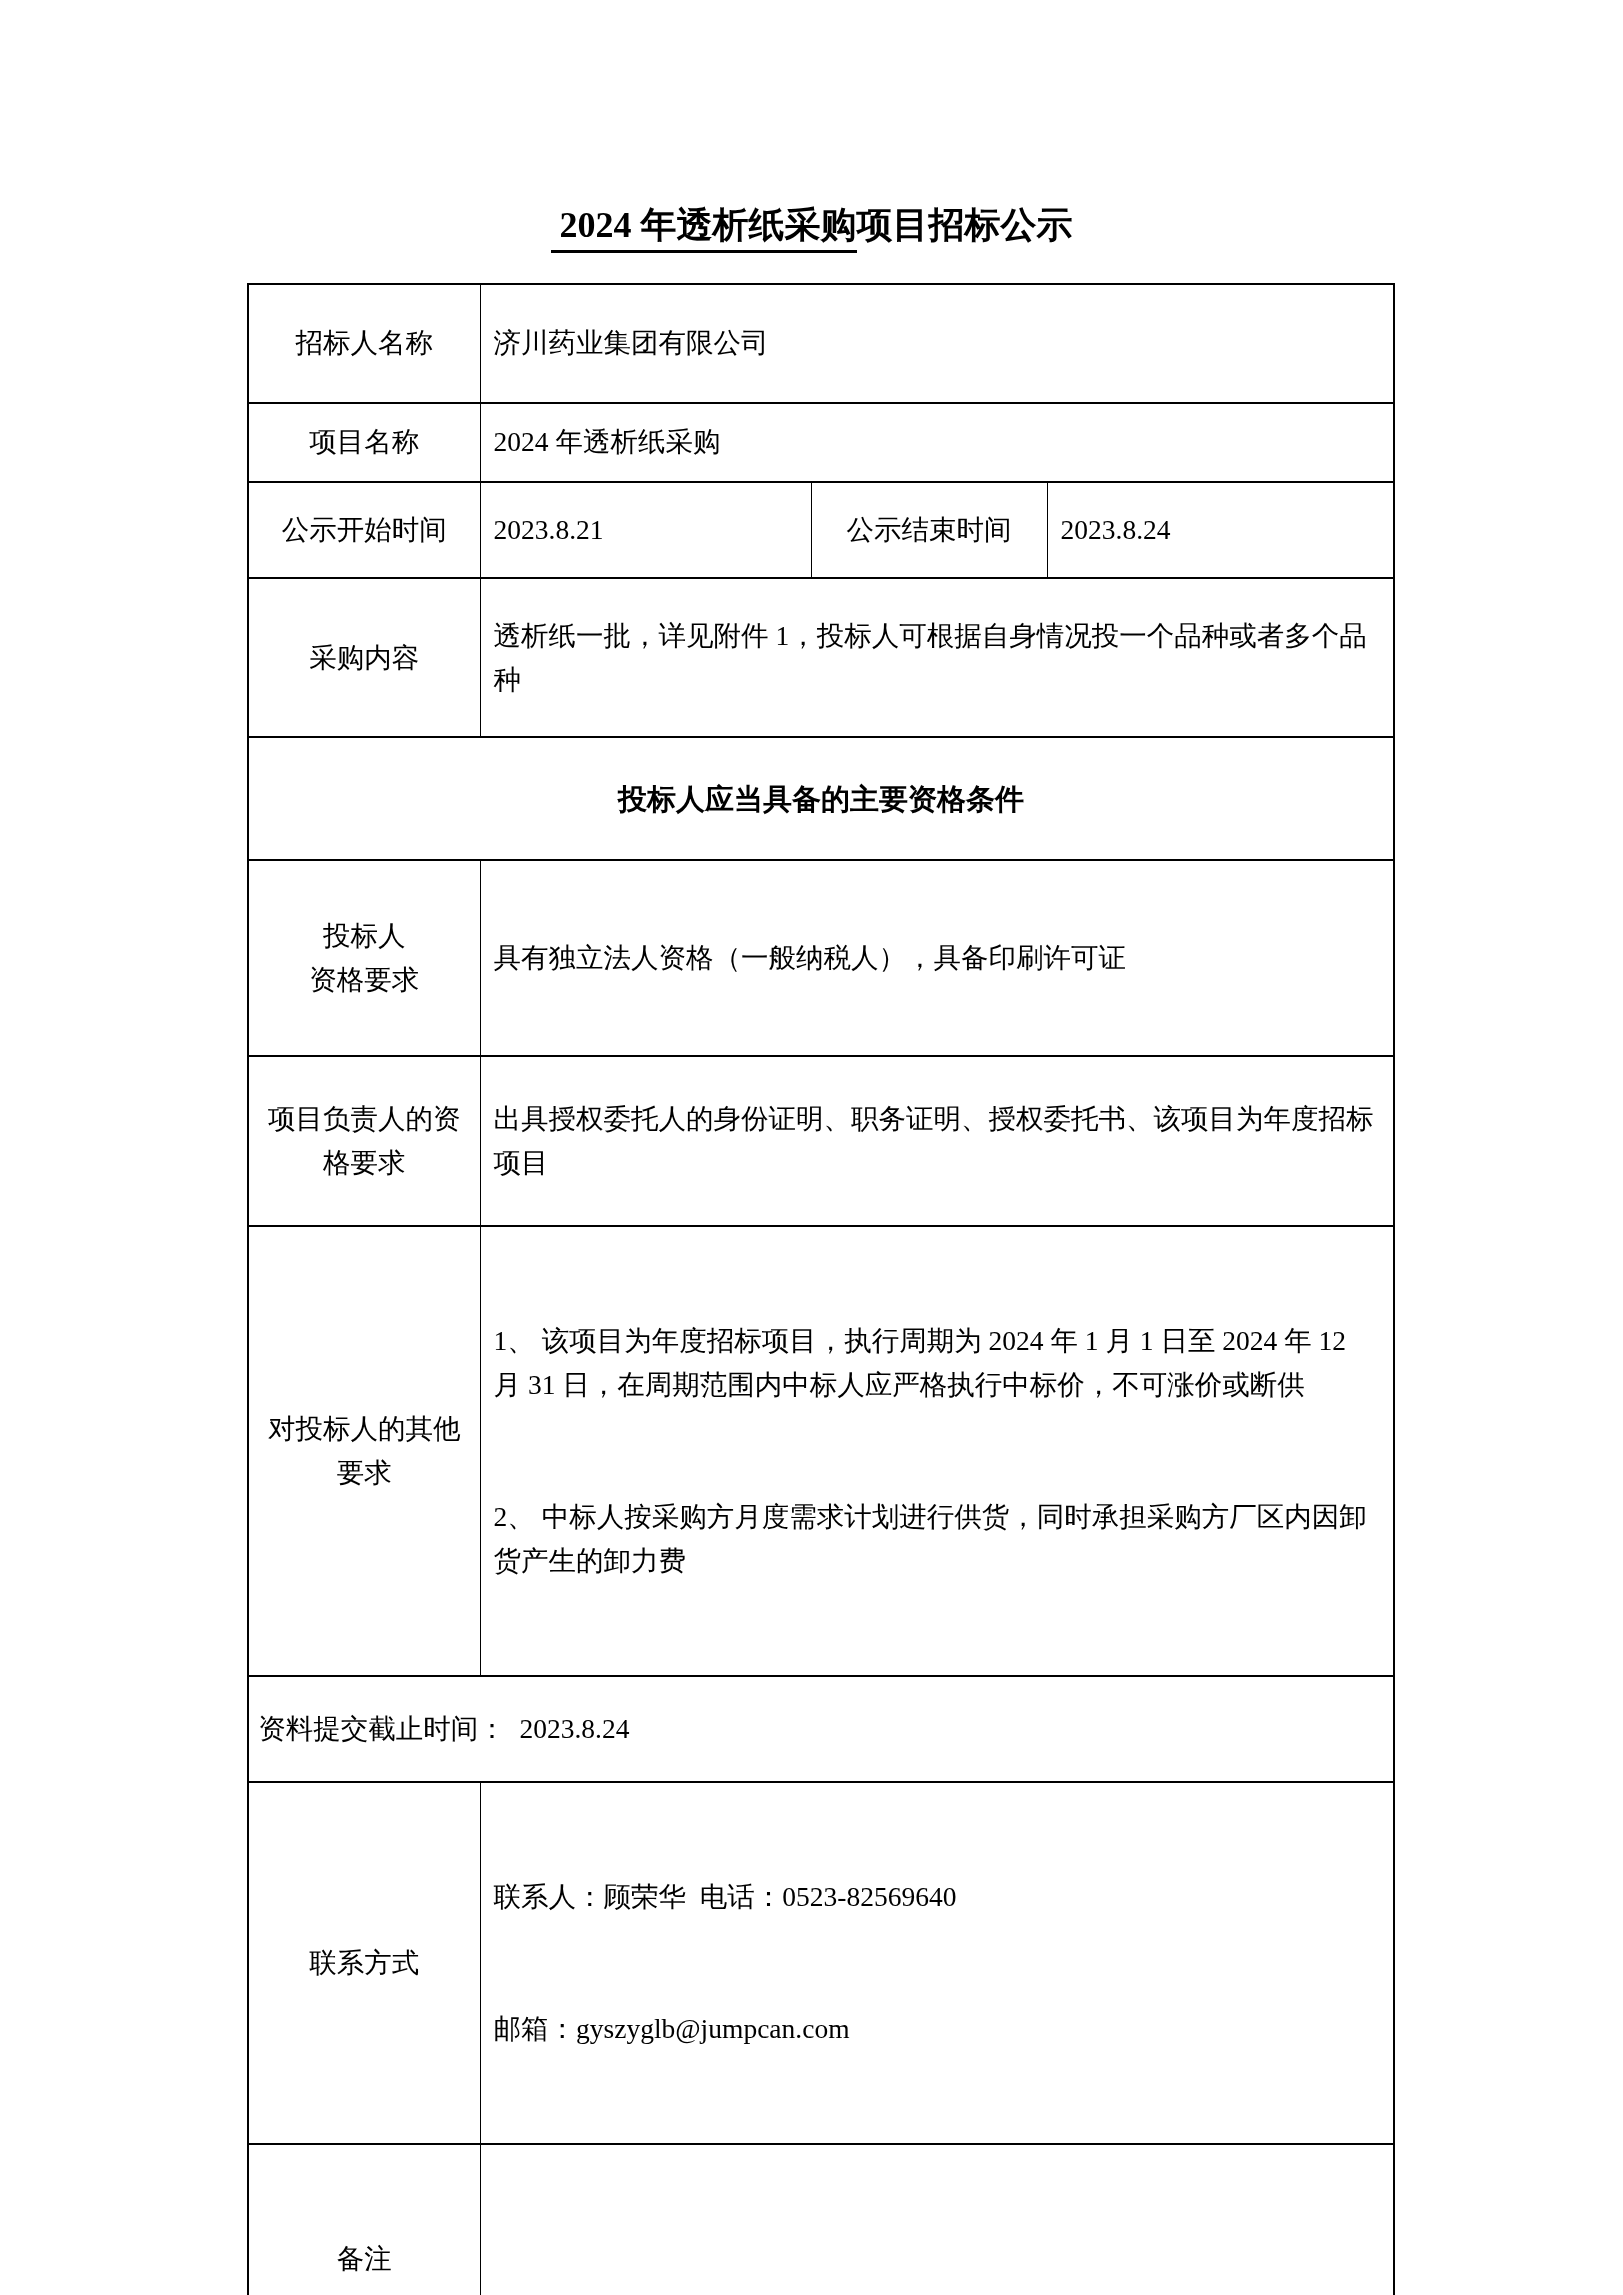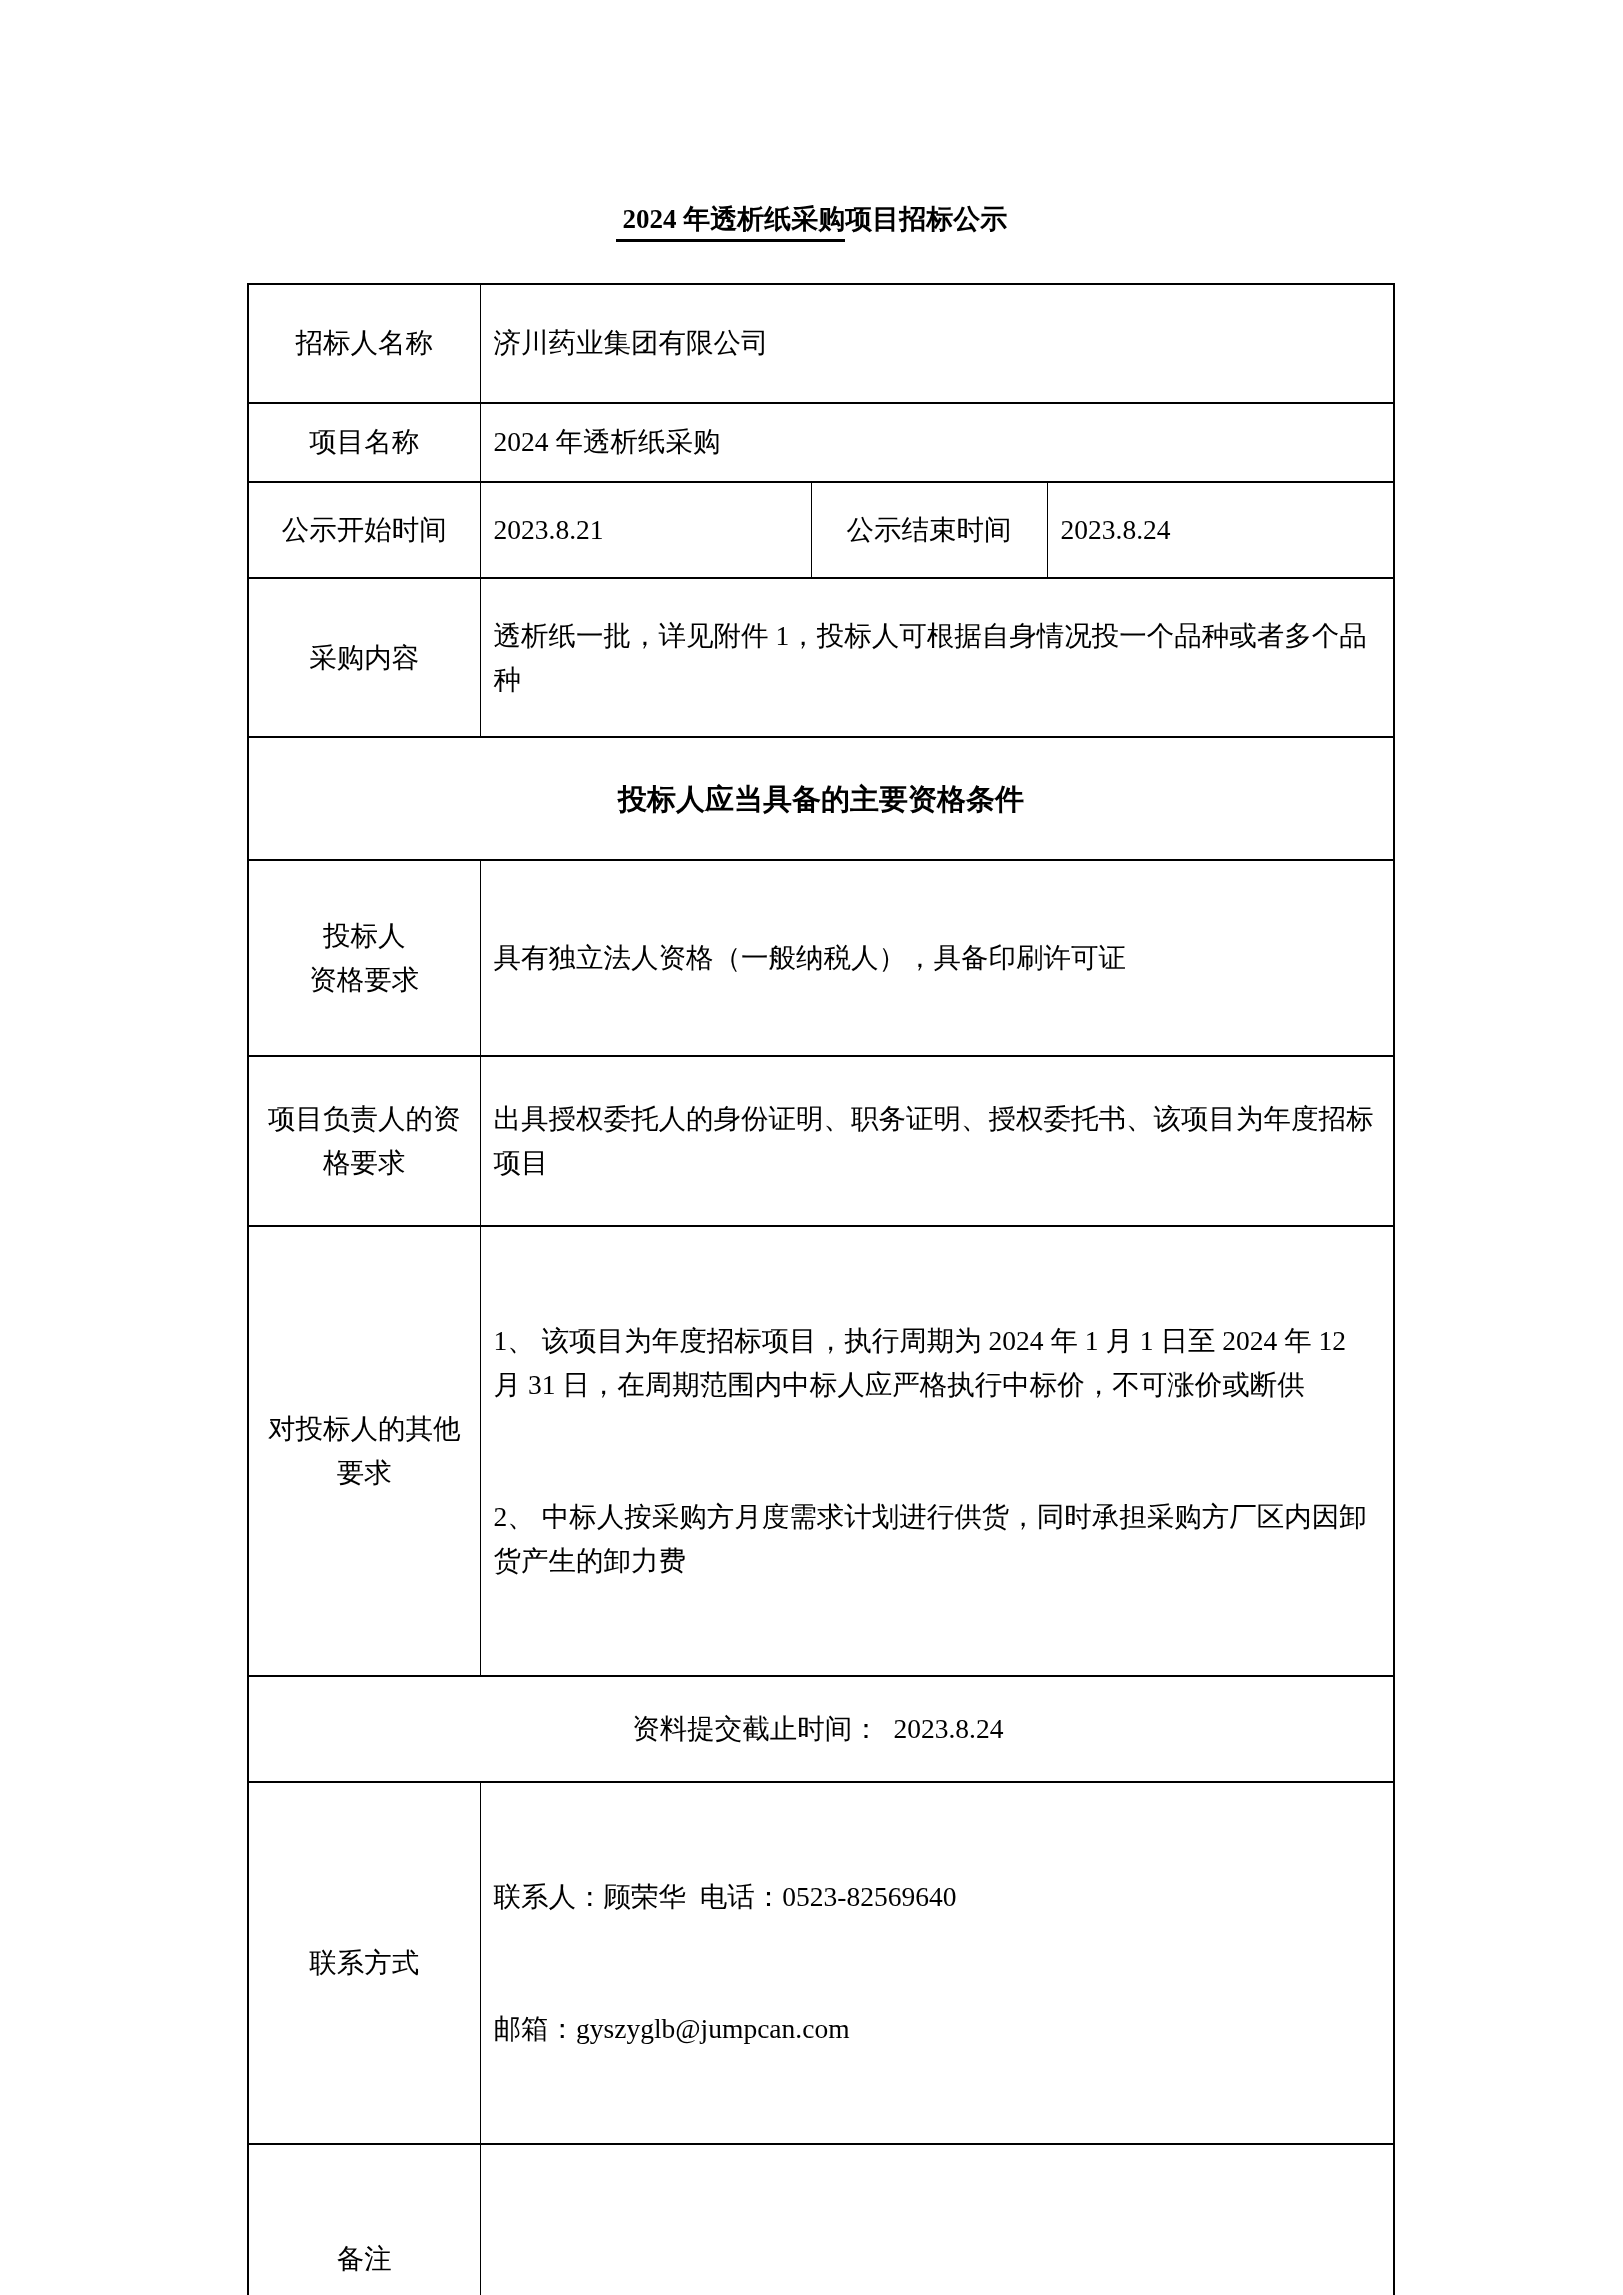--- a/index.html
+++ b/index.html
@@ -13,21 +13,21 @@
     position: relative;
     font-family: "Liberation Serif", "DejaVu Serif", serif;
     color: #000;
   }
   .doc-title {
     position: absolute;
     top: 201px;
     left: 0;
     width: 1623px;
     text-align: center;
-    font-size: 27px;
+    font-size: 36px;
     font-weight: bold;
     white-space: pre;
   }
   .doc-title .u {
     border-bottom: 3.3px solid #000;
     padding-bottom: 5.2px;
     white-space: pre;
   }
   table.main {
     position: absolute;
@@ -53,21 +53,20 @@
     white-space: pre-wrap;
   }
   td.value {
     text-align: left;
     padding: 3.9px 15.7px 3.9px 13px;
     white-space: pre-wrap;
   }
   td.full {
     padding: 3.9px 15.7px 3.9px 9.2px;
     white-space: pre-wrap;
-    text-align: center;
   }
   td.section {
     text-align: center;
     font-weight: bold;
     font-size: 29px;
     padding: 3.9px 13px;
     margin-top: 32px;
   }
   .r1  td { height: 109px; }
   .r2  td { height: 69px; }

